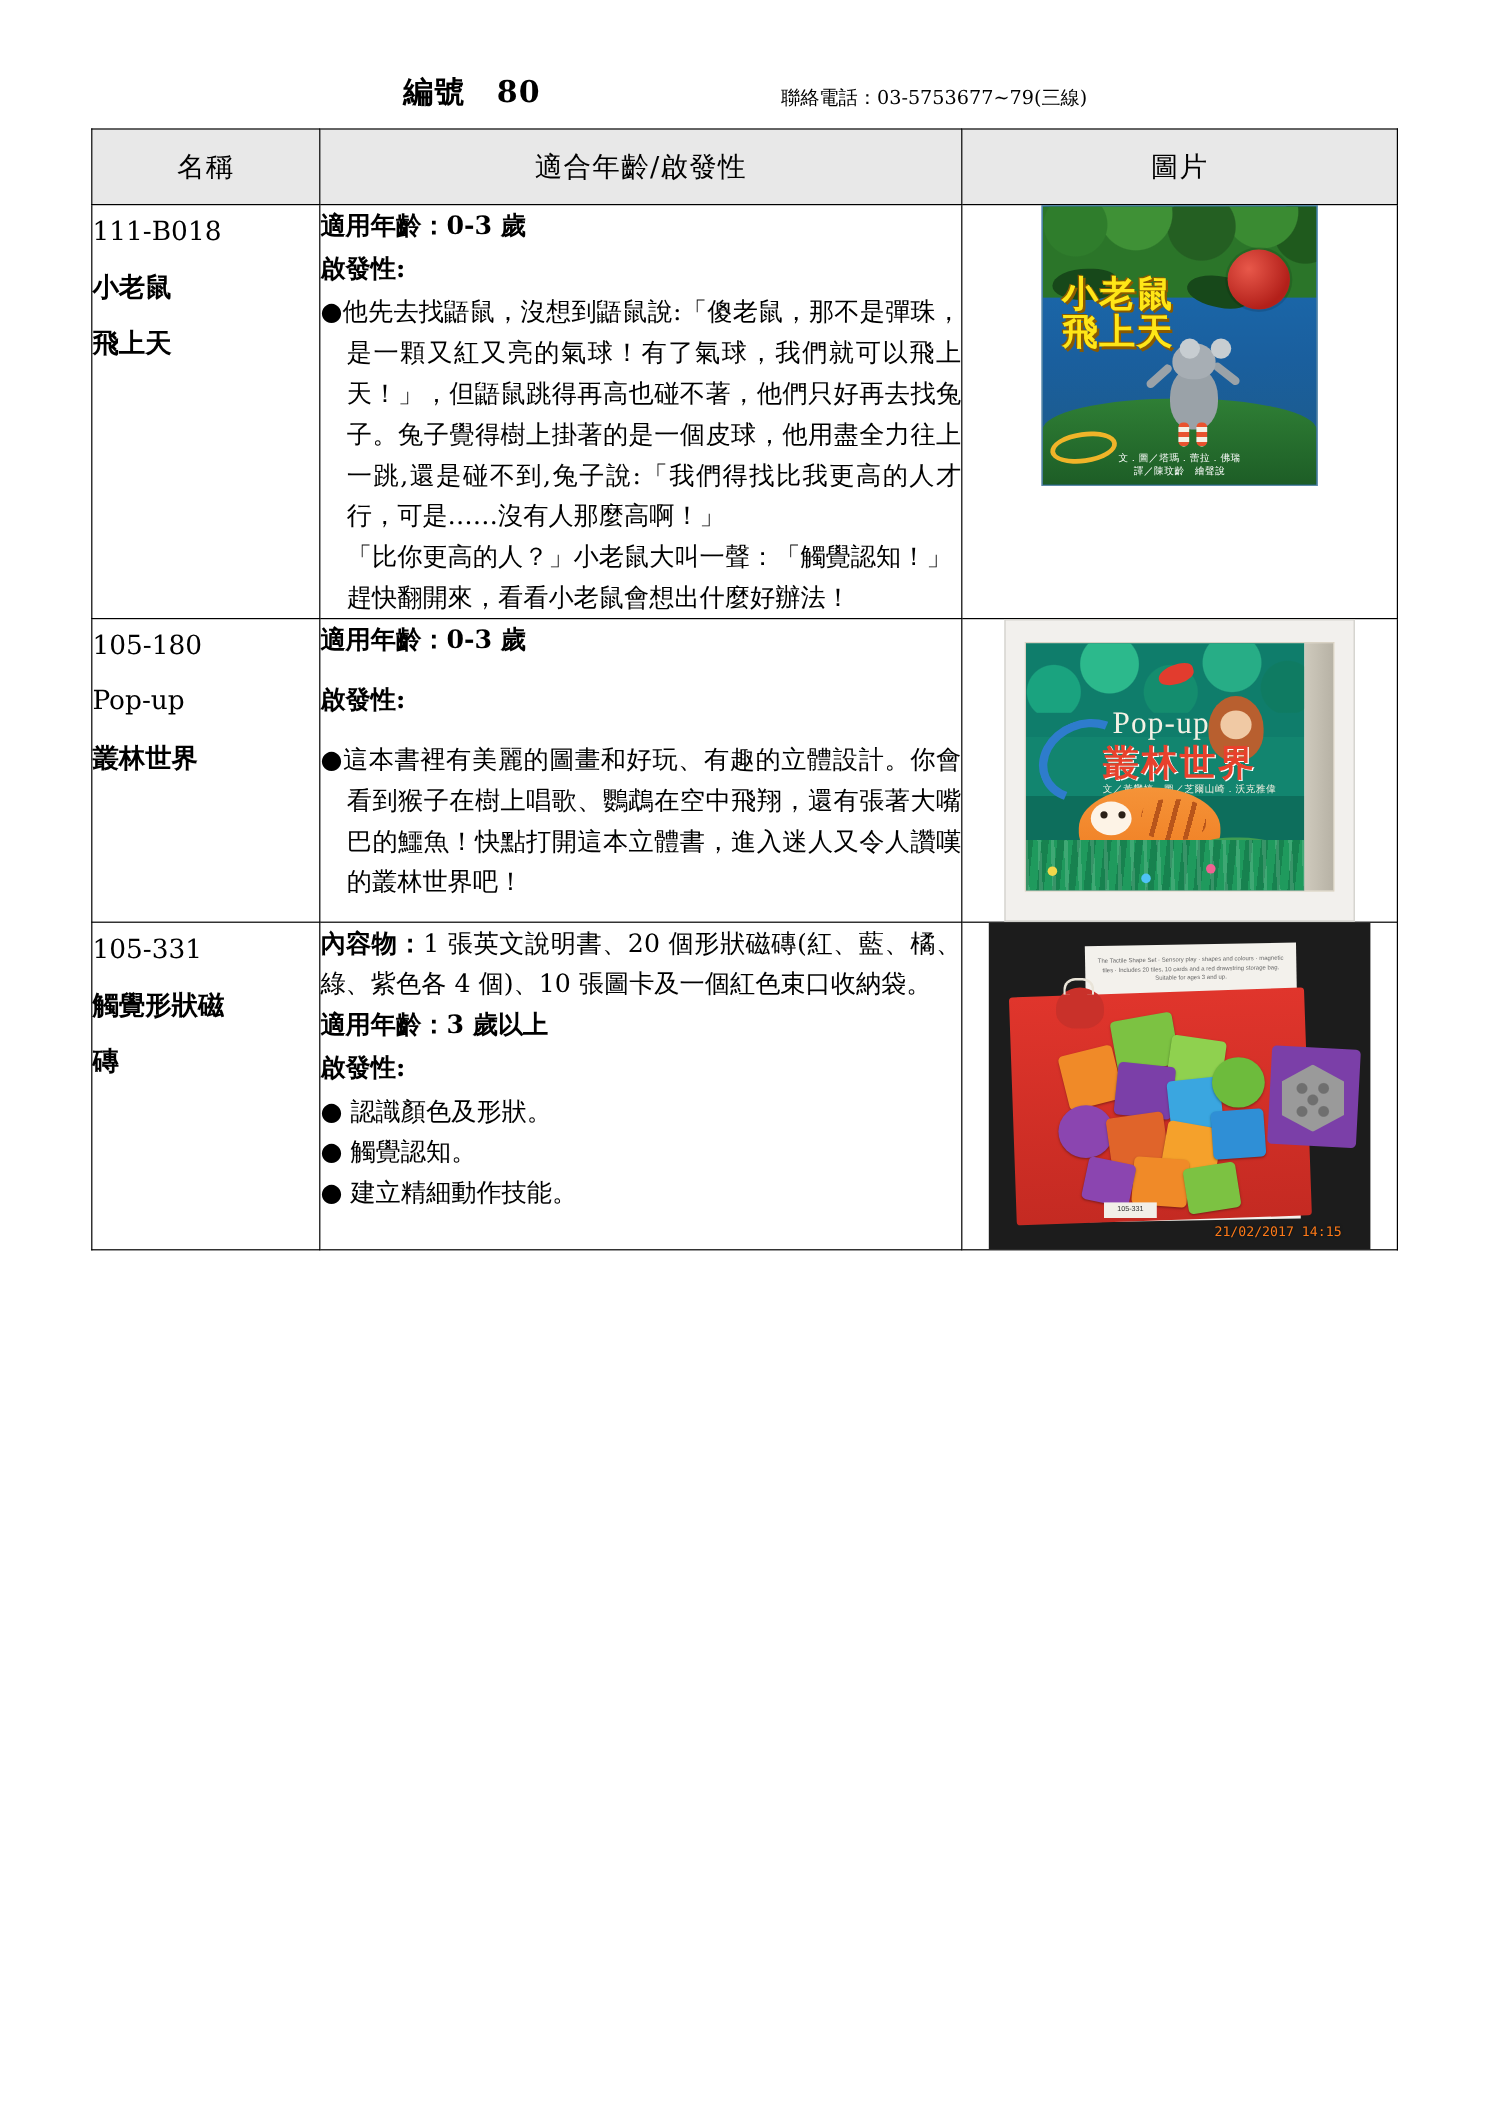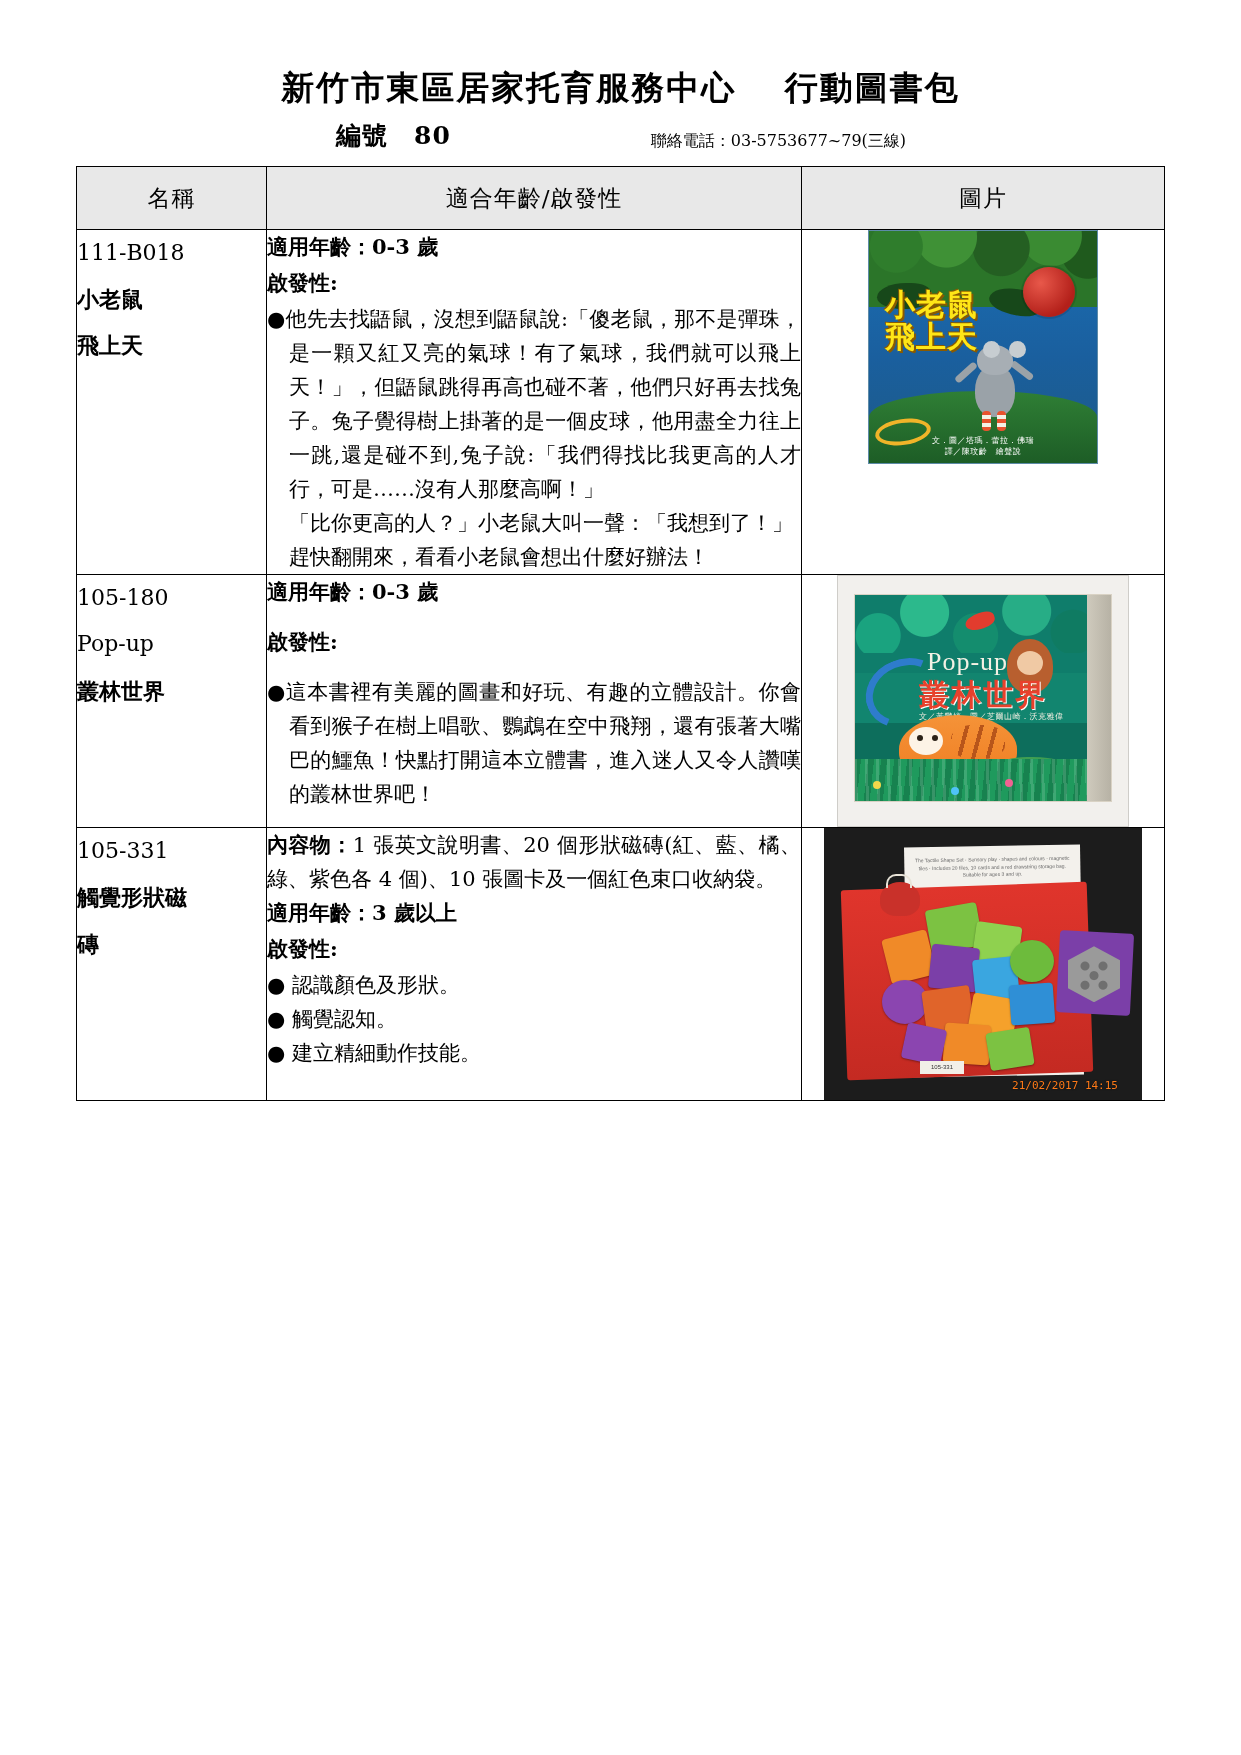--- a/index.html
+++ b/index.html
@@ -379,21 +379,20 @@
     font-family: "DejaVu Sans Mono", monospace;
     font-size: 11px; color: #ff7a18; letter-spacing: 0px;
     text-shadow: 0 0 2px rgba(0,0,0,0.6);
   }
 </style>
 </head>
 <body>
 
 <div class="page">
 
-  <div class="doc-title">新竹市東區居家托育服務中心　 行動圖書包</div>
 
   <div class="subhead">
     <div class="serial">編號　80</div>
     <div class="phone">聯絡電話：03-5753677~79(三線)</div>
   </div>
 
   <table class="books">
     <colgroup>
       <col class="c-name">
       <col class="c-desc">
@@ -418,21 +417,21 @@
           <p class="blk">
             <span class="lbl">適用年齡：</span><span class="lbl">0-3 歲</span>
           </p>
           <p class="blk">
             <span class="lbl">啟發性:</span>
           </p>
           <p class="bullet-para">
             <span class="hang">●他先去找鼯鼠，沒想到鼯鼠說:「傻老鼠，那不是彈珠，是一顆又紅又亮的氣球！有了氣球，我們就可以飛上天！」，但鼯鼠跳得再高也碰不著，他們只好再去找兔子。兔子覺得樹上掛著的是一個皮球，他用盡全力往上一跳,還是碰不到,兔子說:「我們得找比我更高的人才行，可是……沒有人那麼高啊！」</span>
           </p>
           <p class="bullet-para">
-            <span class="hang2">「比你更高的人？」小老鼠大叫一聲：「我想到了！」</span>
+            <span class="hang2">「比你更高的人？」小老鼠大叫一聲：「觸覺認知！」</span>
           </p>
           <p class="bullet-para">
             <span class="hang2">趕快翻開來，看看小老鼠會想出什麼好辦法！</span>
           </p>
         </td>
         <td class="img-cell">
           <div class="cover1">
             <div class="c1-leaves"></div>
             <div class="c1-leaf-dark" style="left:8px;top:52px;"></div>
             <div class="c1-leaf-dark" style="left:120px;top:58px;transform:rotate(12deg);"></div>

